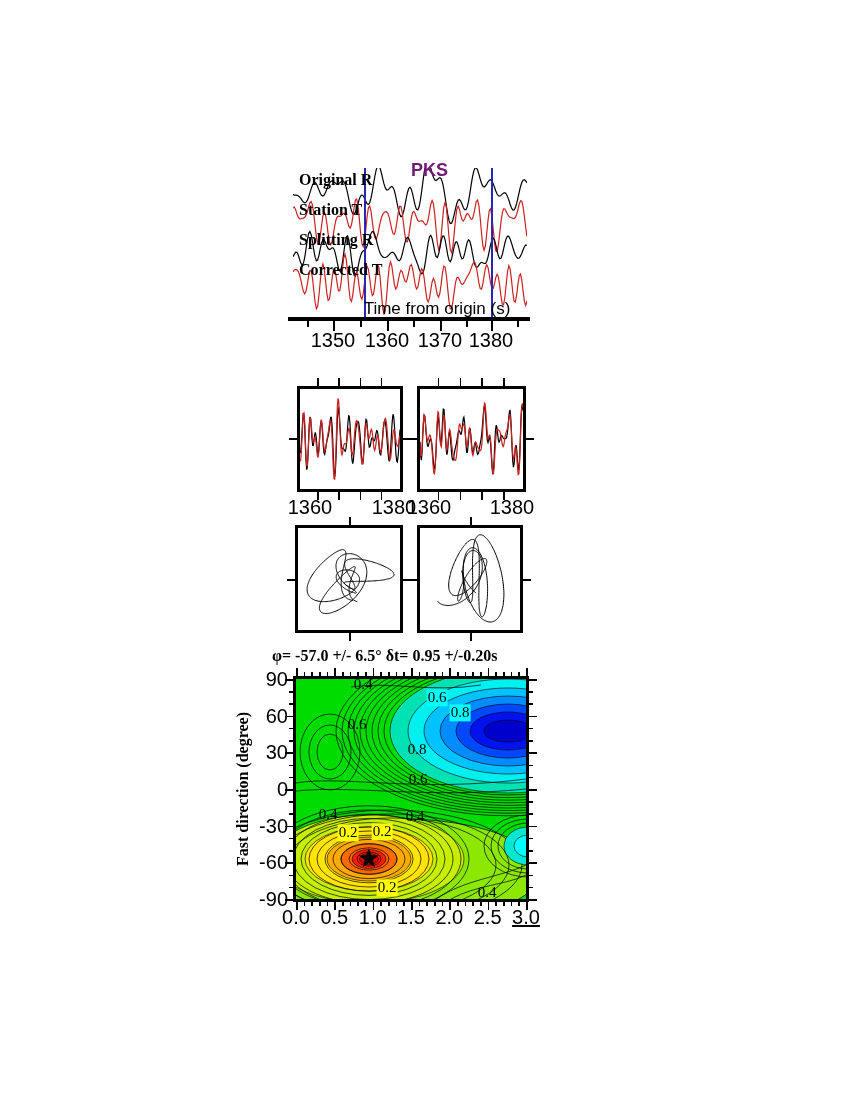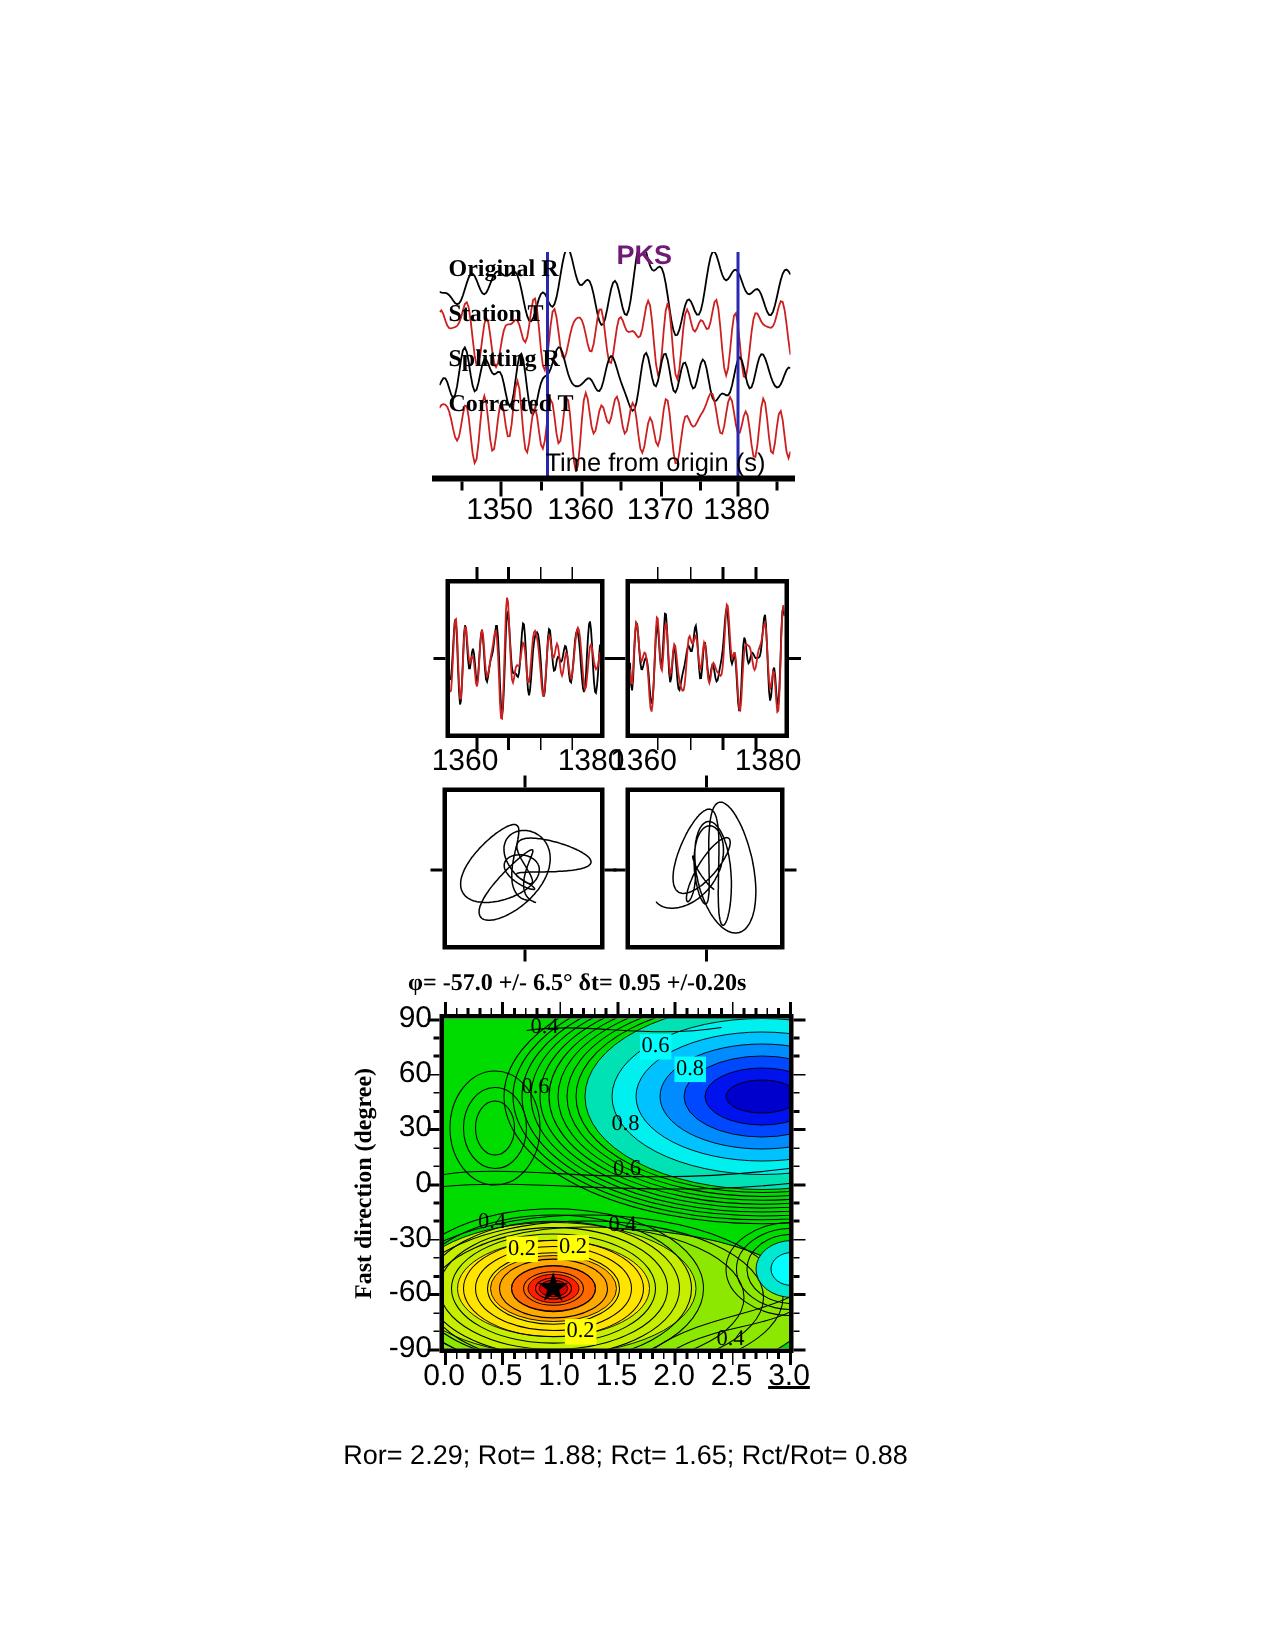--- a/index.html
+++ b/index.html
@@ -129,21 +129,20 @@
       <path d="M0,104 C 50,96 120,114 230,100" fill="none" stroke="#000" stroke-width="0.7"></path>
       <path d="M0,112 C 60,106 130,120 230,110" fill="none" stroke="#000" stroke-width="0.7"></path>
       <path d="M55,8 C 95,2 135,14 185,6" fill="none" stroke="#000" stroke-width="0.7"></path>
       <path d="M140,220 C 170,200 205,198 230,186" fill="none" stroke="#000" stroke-width="0.7"></path>
       <path d="M155,220 C 180,206 210,206 230,196" fill="none" stroke="#000" stroke-width="0.7"></path>
       <polygon points="72.8,169.2 75.3,176.3 82.8,176.4 76.8,181.0 79.0,188.2 72.8,183.9 66.7,188.2 68.8,181.0 62.8,176.4 70.4,176.3" fill="#000"></polygon>
     </svg>
   <div class="abs" style="left:293px;top:676px;width:236px;height:226px;border:3px solid #000;box-sizing:border-box;z-index:4"></div>
   <div class="abs serifb ct-ylab" style="left:243px;top:789px">Fast direction (degree)</div>
 
-  <div class="abs footer" style="top:960px">Ror= 2.29; Rot= 1.88; Rct= 1.65; Rct/Rot= 0.88</div>
 <div class="tk" style="left: 333px; top: 321px; width: 1.5px; height: 10px;"></div>
     <div class="abs ticklab" style="left: 333px; top: 329px;">1350</div>
     <div class="tk" style="left: 387px; top: 321px; width: 1.5px; height: 10px;"></div>
     <div class="abs ticklab" style="left: 387px; top: 329px;">1360</div>
     <div class="tk" style="left: 440px; top: 321px; width: 1.5px; height: 10px;"></div>
     <div class="abs ticklab" style="left: 440px; top: 329px;">1370</div>
     <div class="tk" style="left: 491px; top: 321px; width: 1.5px; height: 10px;"></div>
     <div class="abs ticklab" style="left: 491px; top: 329px;">1380</div>
     <div class="tk" style="left: 307px; top: 321px; width: 1.5px; height: 6px;"></div>
     <div class="tk" style="left: 360px; top: 321px; width: 1.5px; height: 6px;"></div>

